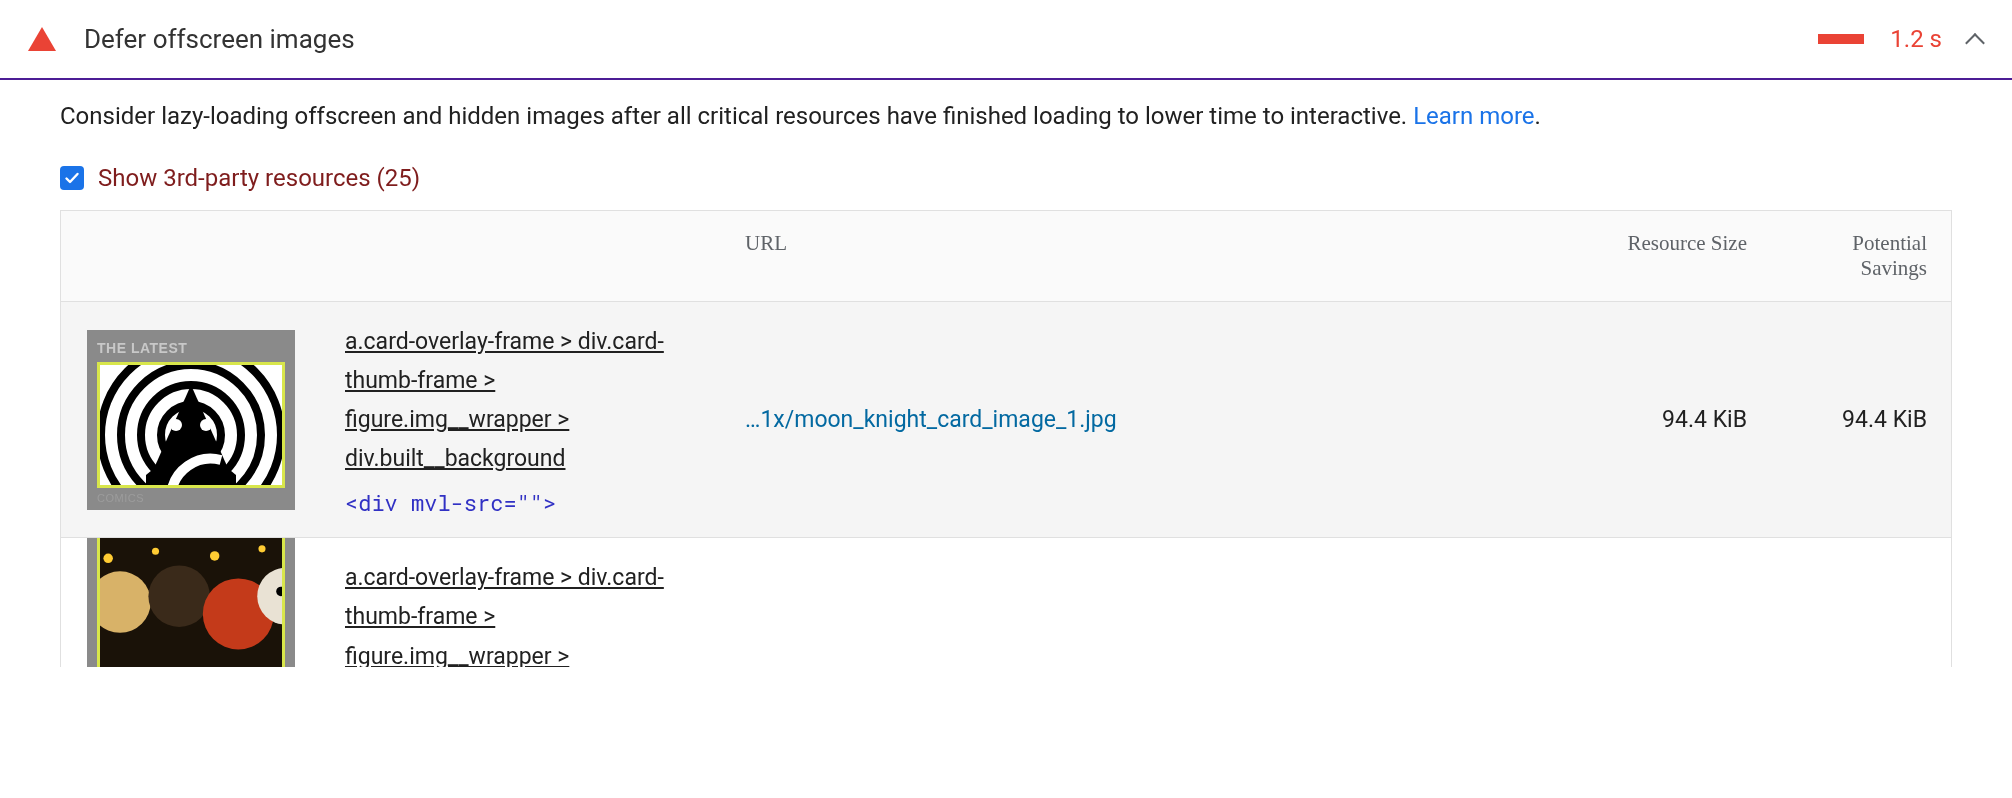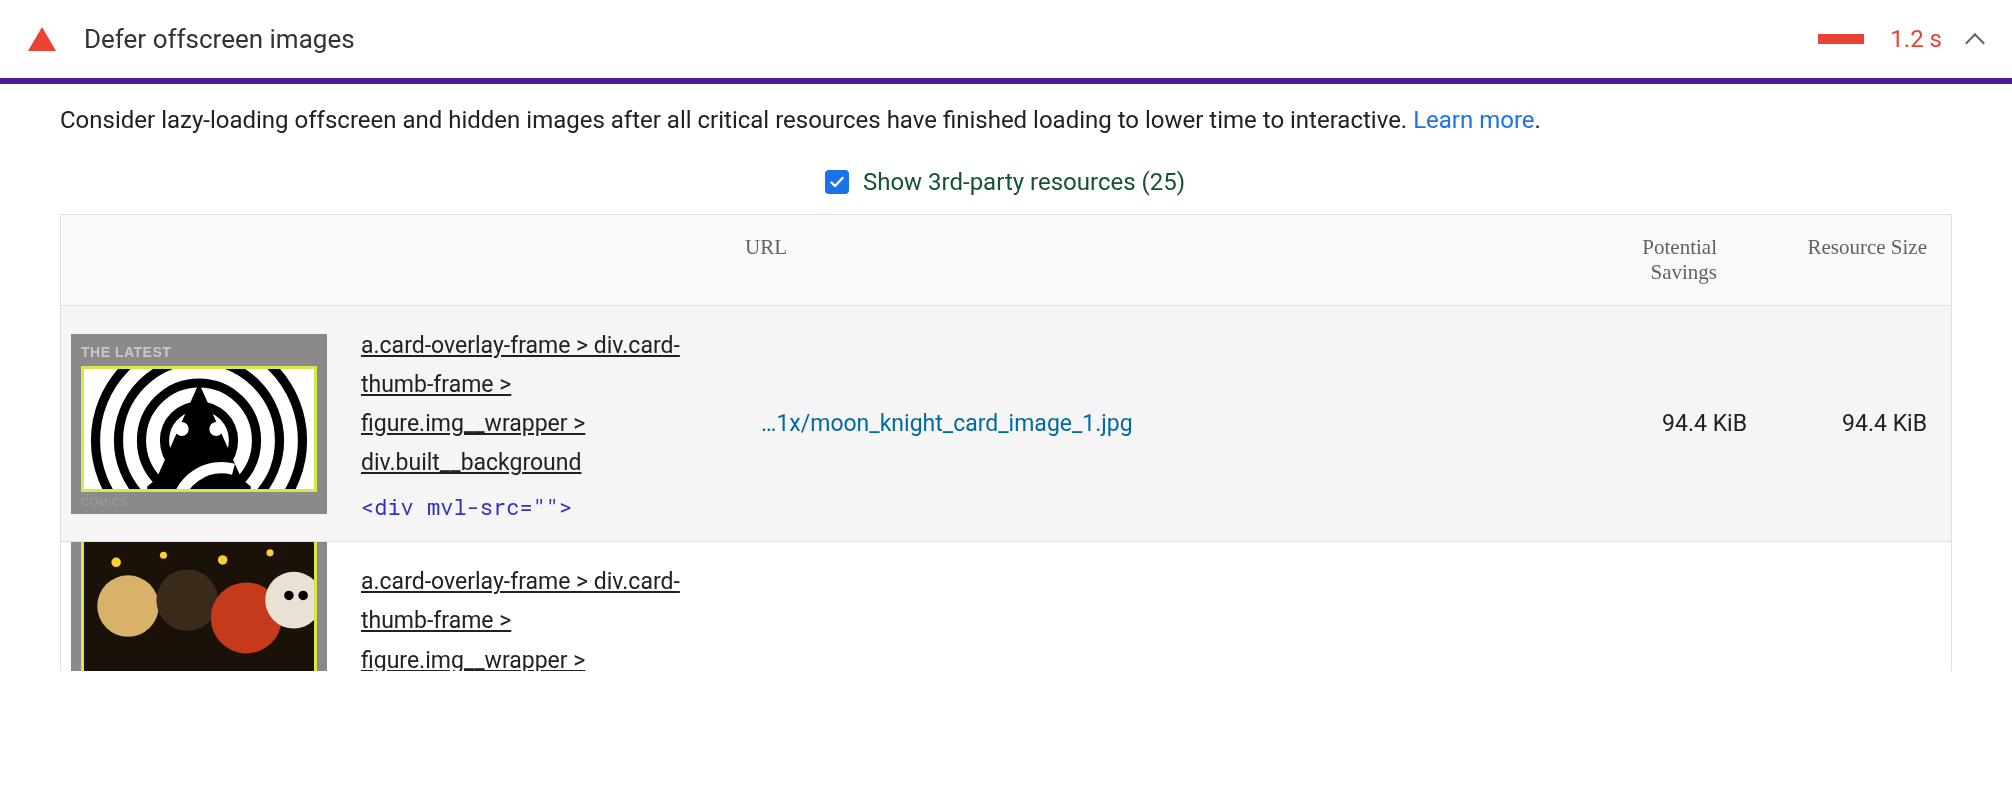--- a/index.html
+++ b/index.html
@@ -8,21 +8,21 @@
     font-family: Roboto, "Helvetica Neue", Arial, sans-serif;
     font-size: 18px;
     color: #212121;
     background: #fff;
     width: 2012px;
   }
   .audit-header {
     display: flex;
     align-items: center;
     padding: 24px 28px;
-    border-bottom: 6px solid #4c1d95;
+    border-bottom: 2px solid #4c1d95;
   }
   .tri-icon {
     width: 0; height: 0;
     border-left: 14px solid transparent;
     border-right: 14px solid transparent;
     border-bottom: 24px solid #ea4335;
     margin-right: 28px;
   }
   .audit-title {
     font-size: 26px;
@@ -61,24 +61,24 @@
     color: #212121;
     line-height: 1.5;
     margin-bottom: 30px;
   }
   .learn-more {
     color: #1a73e8;
     cursor: pointer;
   }
   .third-party-row {
     display: flex;
-    justify-content: center;
+    justify-content: flex-start;
     align-items: center;
     font-size: 24px;
-    color: #14532d;
+    color: #7f1d1d;
     margin-bottom: 18px;
     padding-right: 2px;
     margin-top: 8px;
   }
   .cb {
     width: 24px; height: 24px;
     border-radius: 4px;
     background: #1a73e8;
     margin-right: 14px;
     display: flex;
@@ -113,21 +113,21 @@
     border-top: 1px solid #e0e0e0;
     font-size: 23px;
   }
   .trow.zebra { background: #f5f5f5; }
 
   .thumb-wrap {
     padding: 10px;
     display:flex; align-items:center; justify-content:center;
   }
   .thumb {
-    width: 256px; height: 180px;
+    width: 208px; height: 180px;
     background: #8a8a8a;
     padding: 10px 10px 6px 10px;
     display:flex; flex-direction:column;
     font-family: Arial, sans-serif;
   }
   .thumb-label {
     font-size: 14px; font-weight:700; color:#c8c8c8;
     letter-spacing: .5px;
     margin-bottom:6px;
   }
@@ -182,22 +182,22 @@
       </svg>
     </div>
     <span>Show 3rd-party resources (25)</span>
   </div>
 
   <div class="table">
     <div class="thead">
       <div class="th col-thumb"></div>
       <div class="th col-sel"></div>
       <div class="th col-url">URL</div>
+      <div class="th col-size">Resource Size</div>
       <div class="th col-save">Potential Savings</div>
-      <div class="th col-size">Resource Size</div>
     </div>
 
     <div class="trow zebra">
       <div class="td col-thumb thumb-wrap">
         <div class="thumb">
           <div class="thumb-label">THE LATEST</div>
           <div class="thumb-img">
             <svg viewBox="0 0 200 120" width="100%" height="100%" preserveAspectRatio="xMidYMid slice">
               <rect width="200" height="120" fill="#fff"></rect>
               <g stroke="#000" stroke-width="8" fill="none">

